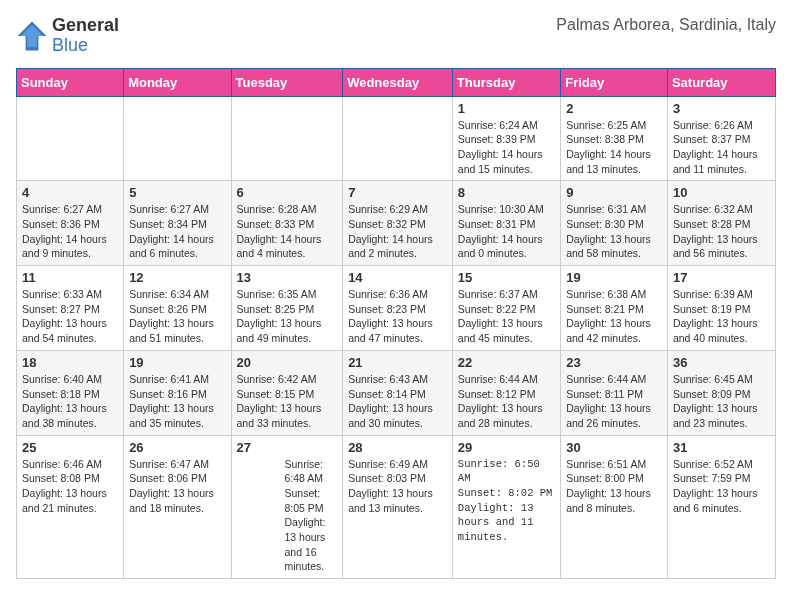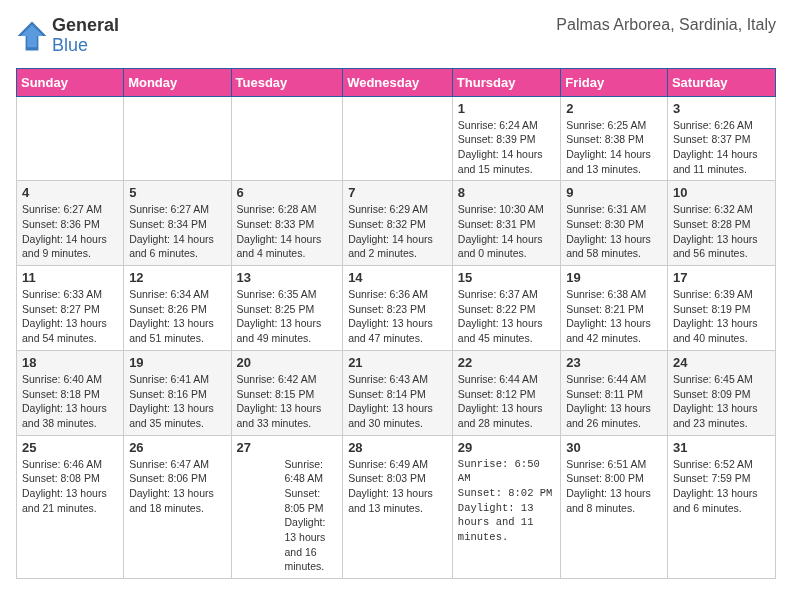--- a/index.html
+++ b/index.html
@@ -268,21 +268,21 @@
 Sunset: 8:12 PM
 Daylight: 13 hours and 28 minutes.</div>
         </td>
         <td>
           <span class="day-number">23</span>
           <div class="day-info" style="white-space: pre-line;">Sunrise: 6:44 AM
 Sunset: 8:11 PM
 Daylight: 13 hours and 26 minutes.</div>
         </td>
         <td>
-          <span class="day-number">24</span>
+          <span class="day-number">36</span>
           <div class="day-info" style="white-space: pre-line;">Sunrise: 6:45 AM
 Sunset: 8:09 PM
 Daylight: 13 hours and 23 minutes.</div>
         </td>
       </tr>
       <tr>
         <td>
           <span class="day-number">25</span>
           <div class="day-info" style="white-space: pre-line;">Sunrise: 6:46 AM
 Sunset: 8:08 PM

